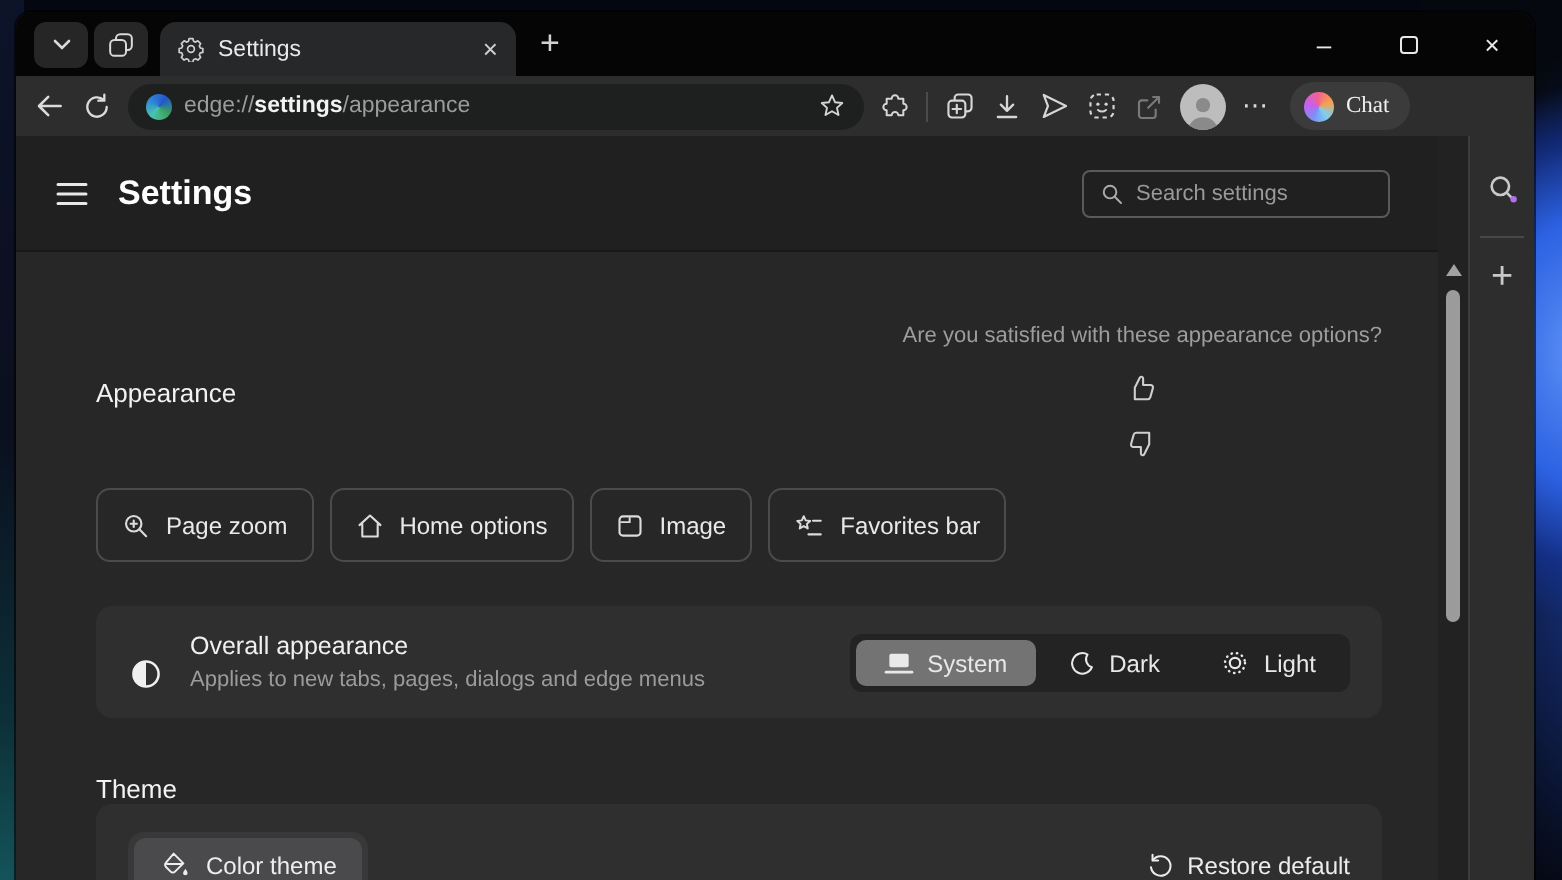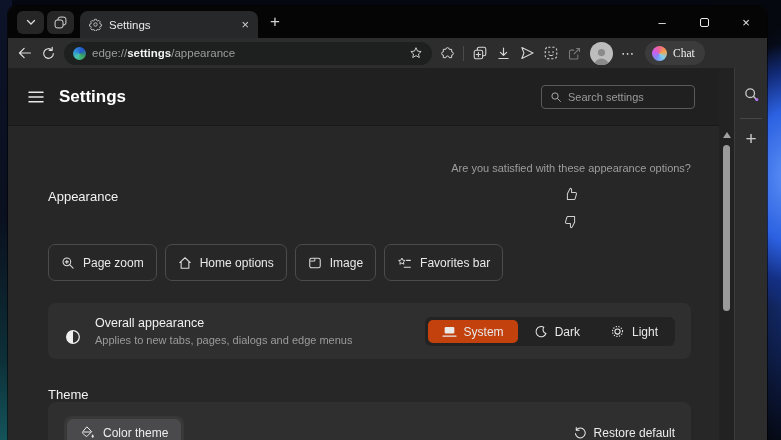--- a/index.html
+++ b/index.html
@@ -73,21 +73,21 @@
   .chip { height:37px; padding:0 12px; border:1px solid #4b4b4b; border-radius:7px;
     display:inline-flex; align-items:center; gap:8px; color:#e9e9e9; font-size:12px; background:transparent; }
 
   .card { background:#2f2f2f; border-radius:8px; }
   .overall { display:flex; align-items:flex-end; padding:13px 16px; margin-bottom:28px; }
   .overall-texts { margin-left:13px; }
   .card-title { font-size:12.5px; color:#f0f0f0; margin-bottom:4px; }
   .card-sub { font-size:11px; color:#9b9b9b; }
   .seg { margin-left:auto; display:flex; background:#232323; border-radius:6px; padding:3px; gap:2px; }
   .seg-item { display:flex; align-items:center; gap:7px; padding:4px 14px; border-radius:5px; font-size:12px; color:#e8e8e8; }
-  .seg-item.selected { background:#c2410c; }
+  .seg-item.selected { background:#737373; }
 
   .theme-card { padding:14px 16px 40px; border-radius:8px 8px 0 0; }
   .theme-top { display:flex; align-items:center; }
   .ttabs { background:#383838; border-radius:8px; padding:3px; display:flex; gap:2px; }
   .ttab { display:flex; align-items:center; gap:8px; padding:6px 13px; border-radius:6px; font-size:12px; color:#ededed; }
   .ttab.selected { background:#4a4a4c;align-items:center; }
   .restore { margin-left:auto; display:flex; align-items:center; gap:7px; font-size:12px; color:#ececec; }
 
   .swatches { display:flex; gap:9px; margin-top:24px; align-items:center; }
   .swatch { width:27px; height:27px; border-radius:50%; flex:none; }

